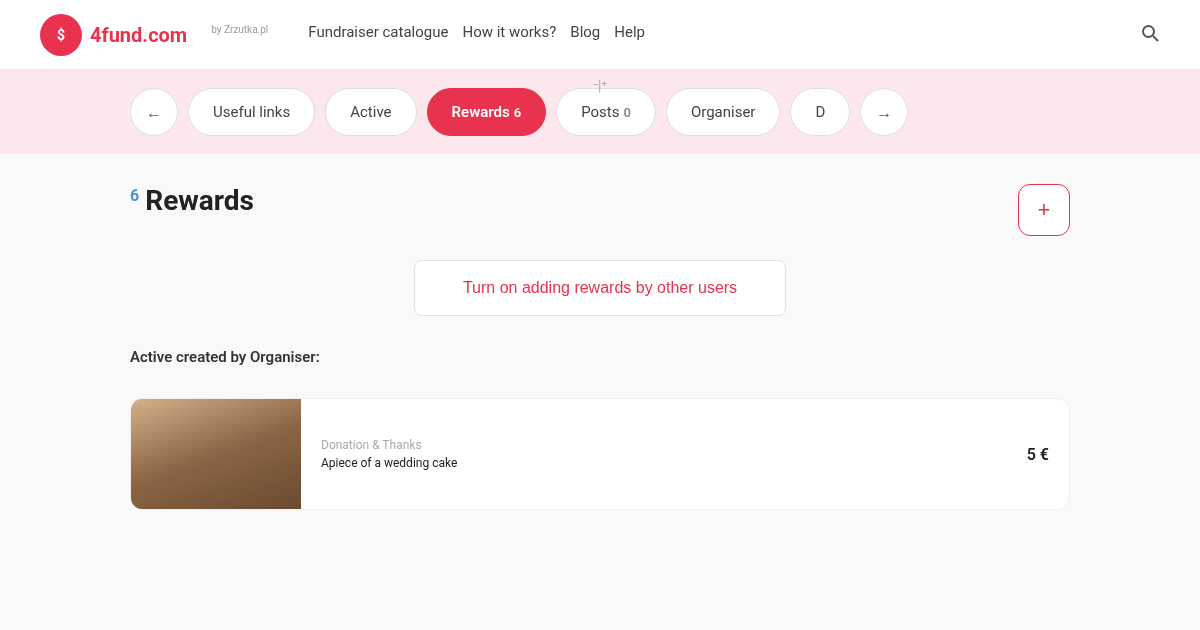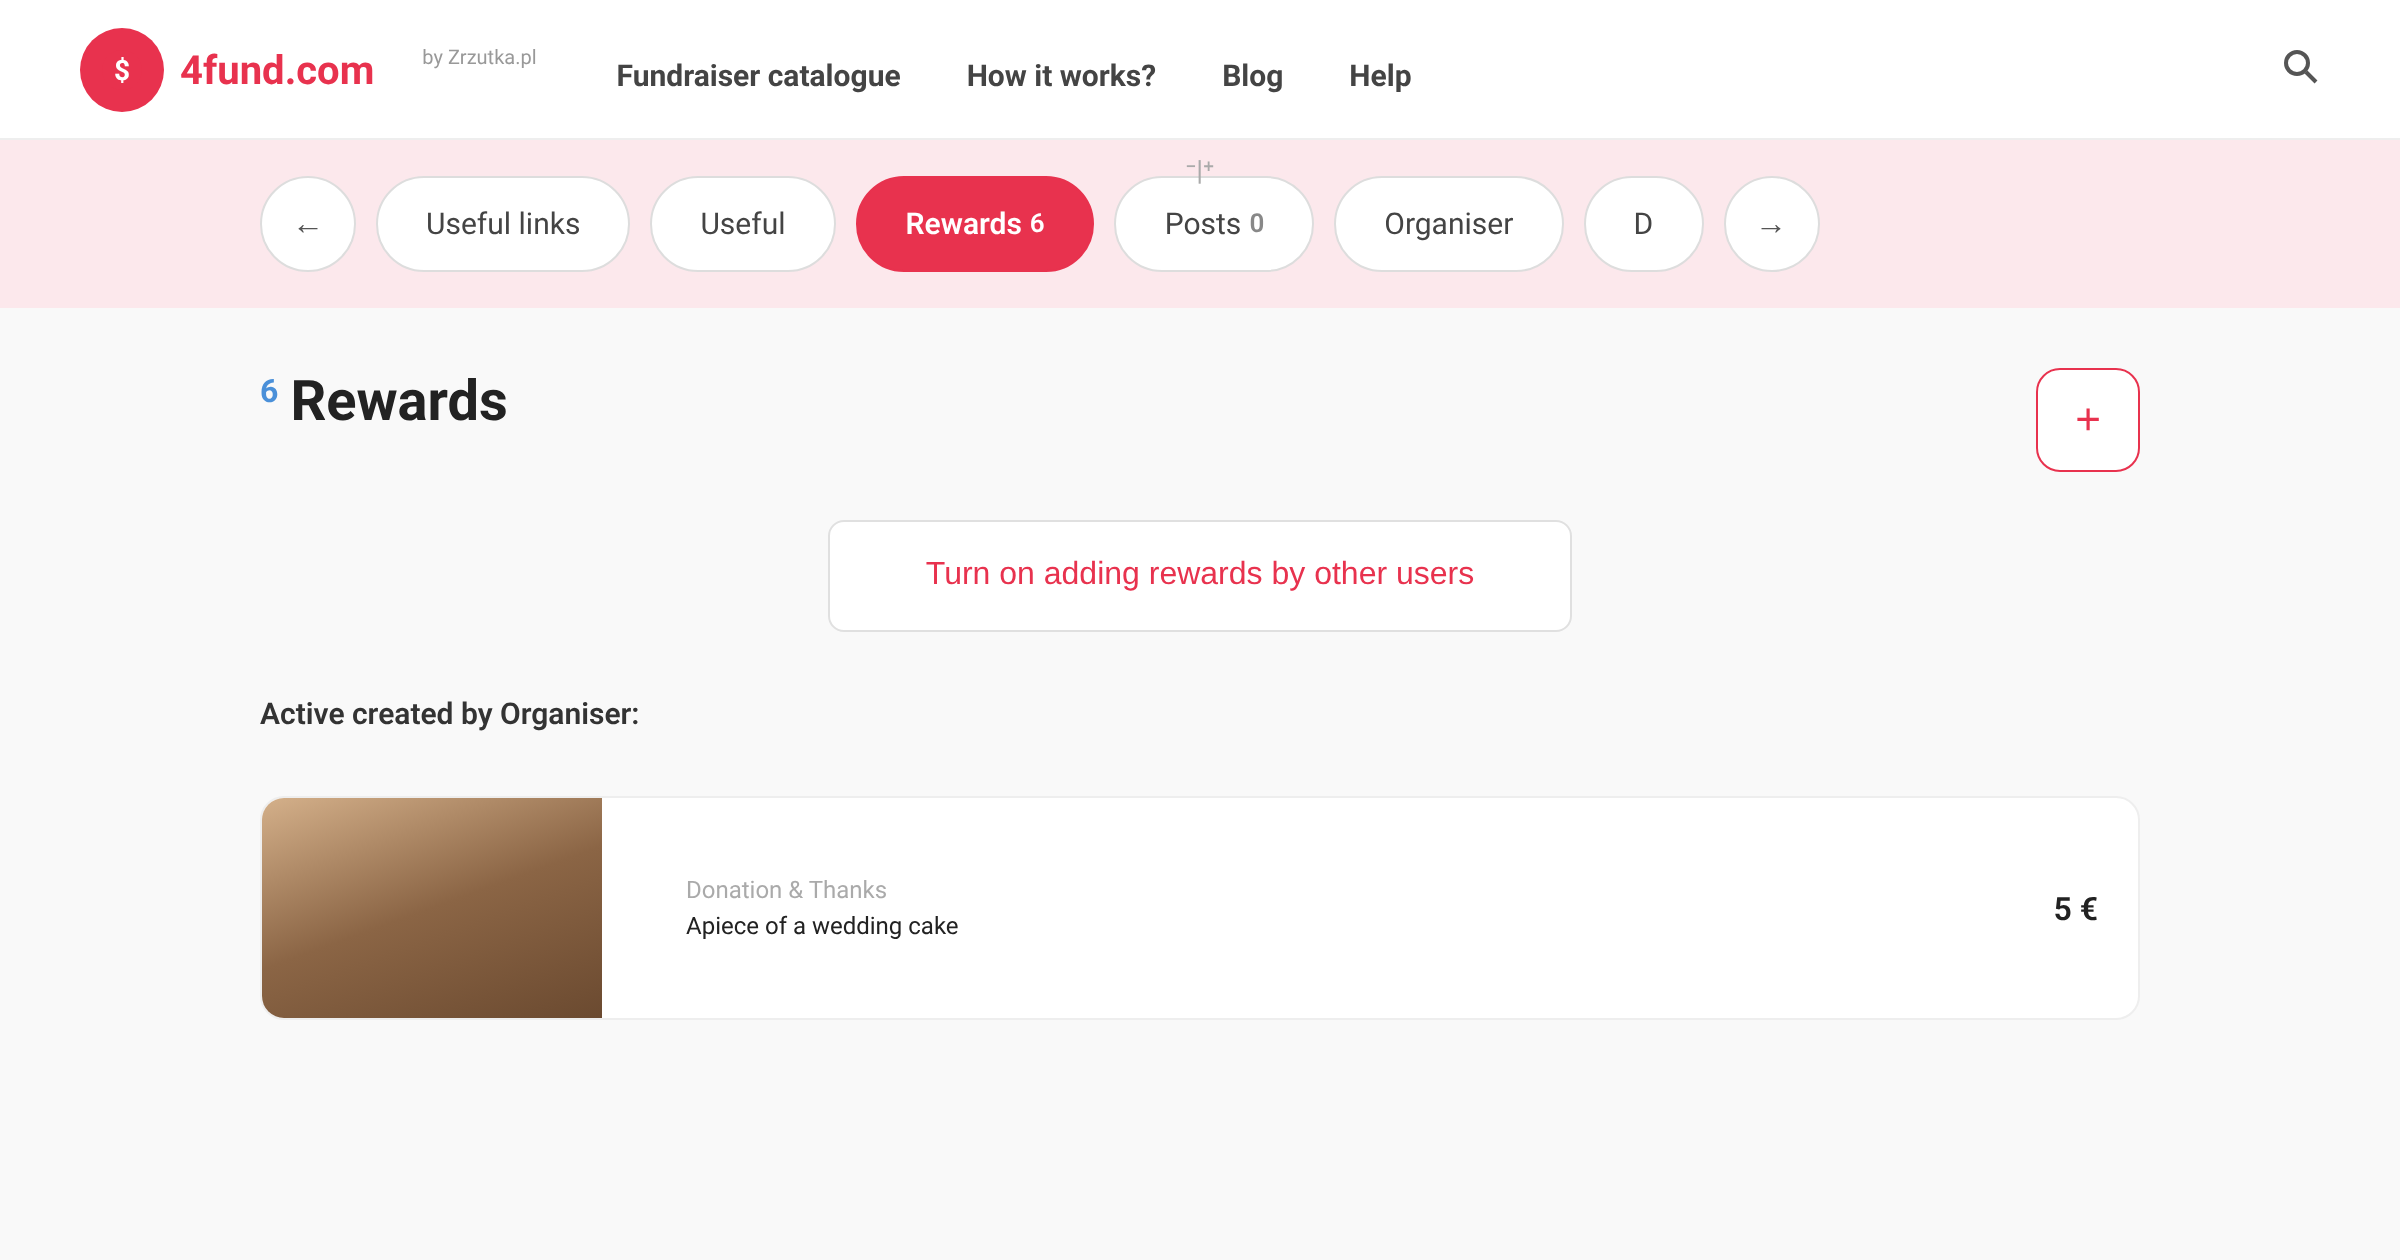--- a/index.html
+++ b/index.html
@@ -52,24 +52,23 @@
     .logo-main span {
       color: #e8324e;
     }
     .logo-sub {
       font-size: 10px;
       color: #999;
       padding-left: 24px;
     }
     .nav-links {
       display: flex;
-      align-items: flex-end;
-      gap: 33px;
+      align-items: flex-start;
+      gap: 14px;
       flex: 1;
-      font-weight: bold;
     }
     .nav-link {
       font-size: 15px;
       color: #444;
       text-decoration: none;
       cursor: pointer;
     }
     .nav-search {
       margin-left: auto;
       cursor: pointer;
@@ -216,21 +215,20 @@
 
     
     .reward-card {
       background: #fff;
       border-radius: 12px;
       display: flex;
       align-items: center;
       padding: 0;
       overflow: hidden;
       border: 1px solid #eee;
-      gap: 22px;
     }
     .reward-card-image {
       width: 170px;
       height: 110px;
       background: linear-gradient(135deg, #c8a882, #a07850);
       flex-shrink: 0;
       position: relative;
       overflow: hidden;
     }
     .reward-card-image-inner {
@@ -292,21 +290,21 @@
   </nav>
 </header>
 
 <div class="tabs-container">
   <div class="scroll-indicator">⁻|⁺</div>
   <div class="tab-arrow">←</div>
   <div class="tab-pill">
     <span>Useful links</span>
   </div>
   <div class="tab-pill">
-    <span>Useful</span>
+    <span>Active</span>
   </div>
   <div class="tab-pill active">
     <span>Rewards</span>
     <span class="badge">6</span>
   </div>
   <div class="tab-pill">
     <span>Posts</span>
     <span class="badge zero">0</span>
   </div>
   <div class="tab-pill">

